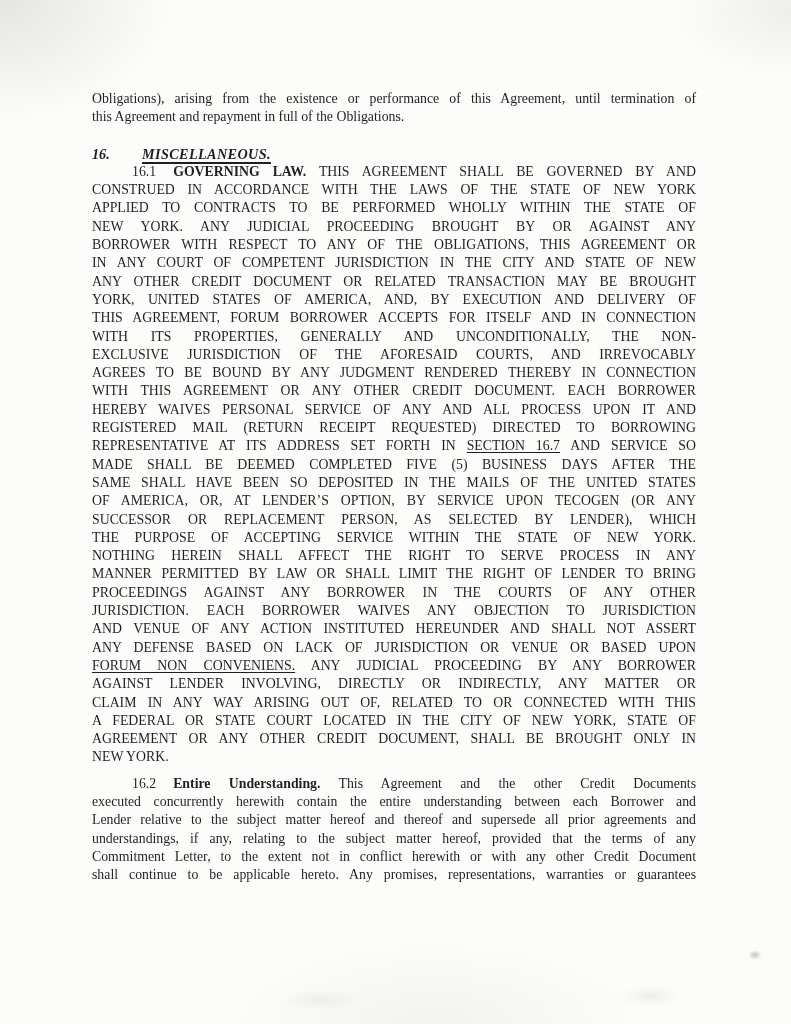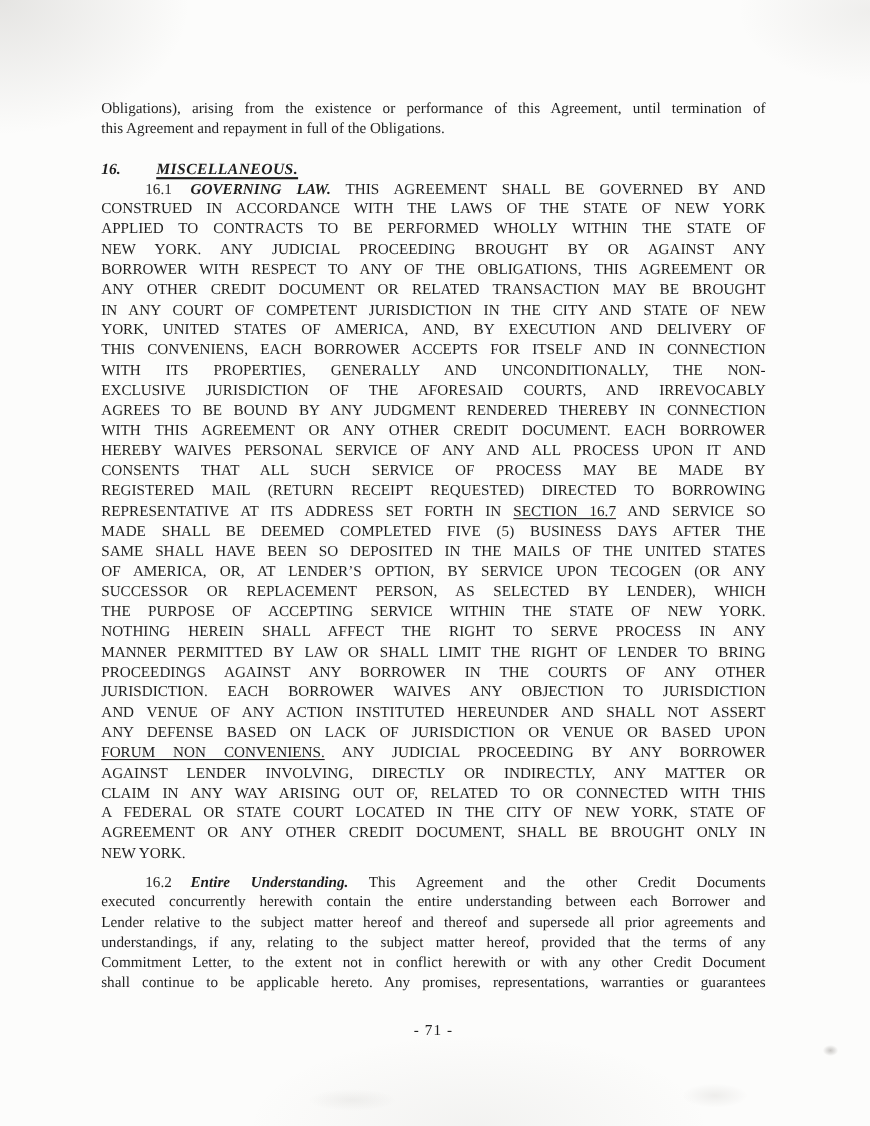--- a/index.html
+++ b/index.html
@@ -24,21 +24,21 @@
   }
   .line {
     font-size: 13.8px;
     line-height: 18.3px;
     text-align: justify;
     text-align-last: justify;
     white-space: normal;
   }
   .line.no-just { text-align: center; text-align-last: left; }
   .line.indent  { text-indent: 40px; }
-  .st-bi { font-weight: bold; font-style: italic; }
+  .st-bi { font-weight: bold; }
   .st-u  { text-decoration: underline; text-underline-offset: 2px; }
   .st-gap { display: inline-block; width: 17px; }
   .heading {
     margin-top: 18px;
     margin-bottom: 0;
     font-size: 14.2px;
     line-height: 18.3px;
     font-weight: bold;
     font-style: italic;
   }
@@ -87,30 +87,29 @@
   <div class="heading">
     <span class="h-num">16.</span><span class="h-title">MISCELLANEOUS.</span>
   </div>
 
   <div class="para para-16-1">
       <div class="line indent"><span>16.1</span><span class="st-gap"> </span><span class="st-bi">GOVERNING LAW.</span><span>  THIS AGREEMENT SHALL BE GOVERNED BY AND</span></div>
       <div class="line"><span>CONSTRUED IN ACCORDANCE WITH THE LAWS OF THE STATE OF NEW YORK</span></div>
       <div class="line"><span>APPLIED TO CONTRACTS TO BE PERFORMED WHOLLY WITHIN THE STATE OF</span></div>
       <div class="line"><span>NEW YORK.  ANY JUDICIAL PROCEEDING BROUGHT BY OR AGAINST ANY</span></div>
       <div class="line"><span>BORROWER WITH RESPECT TO ANY OF THE OBLIGATIONS, THIS AGREEMENT OR</span></div>
+      <div class="line"><span>IN ANY COURT OF COMPETENT JURISDICTION IN THE CITY AND STATE OF NEW</span></div>
       <div class="line"><span>ANY OTHER CREDIT DOCUMENT OR RELATED TRANSACTION MAY BE BROUGHT</span></div>
-      <div class="line"><span>IN ANY COURT OF COMPETENT JURISDICTION IN THE CITY AND STATE OF NEW</span></div>
       <div class="line"><span>YORK, UNITED STATES OF AMERICA, AND, BY EXECUTION AND DELIVERY OF</span></div>
-      <div class="line"><span>THIS CONVENIENS, EACH BORROWER ACCEPTS FOR ITSELF AND IN CONNECTION</span></div>
+      <div class="line"><span>THIS AGREEMENT, FORUM BORROWER ACCEPTS FOR ITSELF AND IN CONNECTION</span></div>
       <div class="line"><span>WITH ITS PROPERTIES, GENERALLY AND UNCONDITIONALLY, THE NON-</span></div>
       <div class="line"><span>EXCLUSIVE JURISDICTION OF THE AFORESAID COURTS, AND IRREVOCABLY</span></div>
       <div class="line"><span>AGREES TO BE BOUND BY ANY JUDGMENT RENDERED THEREBY IN CONNECTION</span></div>
       <div class="line"><span>WITH THIS AGREEMENT OR ANY OTHER CREDIT DOCUMENT.  EACH BORROWER</span></div>
       <div class="line"><span>HEREBY WAIVES PERSONAL SERVICE OF ANY AND ALL PROCESS UPON IT AND</span></div>
-      <div class="line"><span>CONSENTS THAT ALL SUCH SERVICE OF PROCESS MAY BE MADE BY</span></div>
       <div class="line"><span>REGISTERED MAIL (RETURN RECEIPT REQUESTED) DIRECTED TO BORROWING</span></div>
       <div class="line"><span>REPRESENTATIVE AT ITS ADDRESS SET FORTH IN </span><span class="st-u">SECTION 16.7</span><span> AND SERVICE SO</span></div>
       <div class="line"><span>MADE SHALL BE DEEMED COMPLETED FIVE (5) BUSINESS DAYS AFTER THE</span></div>
       <div class="line"><span>SAME SHALL HAVE BEEN SO DEPOSITED IN THE MAILS OF THE UNITED STATES</span></div>
       <div class="line"><span>OF AMERICA, OR, AT LENDER’S OPTION, BY SERVICE UPON TECOGEN (OR ANY</span></div>
       <div class="line"><span>SUCCESSOR OR REPLACEMENT PERSON, AS SELECTED BY LENDER), WHICH</span></div>
       <div class="line"><span>THE PURPOSE OF ACCEPTING SERVICE WITHIN THE STATE OF NEW YORK.</span></div>
       <div class="line"><span>NOTHING HEREIN SHALL AFFECT THE RIGHT TO SERVE PROCESS IN ANY</span></div>
       <div class="line"><span>MANNER PERMITTED BY LAW OR SHALL LIMIT THE RIGHT OF LENDER TO BRING</span></div>
       <div class="line"><span>PROCEEDINGS AGAINST ANY BORROWER IN THE COURTS OF ANY OTHER</span></div>
@@ -127,19 +126,18 @@
 
   <div class="para para-16-2">
       <div class="line indent"><span>16.2</span><span class="st-gap"> </span><span class="st-bi">Entire Understanding.</span><span>  This Agreement and the other Credit Documents</span></div>
       <div class="line"><span>executed concurrently herewith contain the entire understanding between each Borrower and</span></div>
       <div class="line"><span>Lender relative to the subject matter hereof and thereof and supersede all prior agreements and</span></div>
       <div class="line"><span>understandings, if any, relating to the subject matter hereof, provided that the terms of any</span></div>
       <div class="line"><span>Commitment Letter, to the extent not in conflict herewith or with any other Credit Document</span></div>
       <div class="line"><span>shall continue to be applicable hereto.  Any promises, representations, warranties or guarantees</span></div>
     </div>
 
-  <div class="page-number">- 71 -</div>
 
   <div class="smudge smudge-1"></div>
   <div class="smudge smudge-2"></div>
   <div class="smudge smudge-3"></div>
 
 </div>
 
 </body></html>

